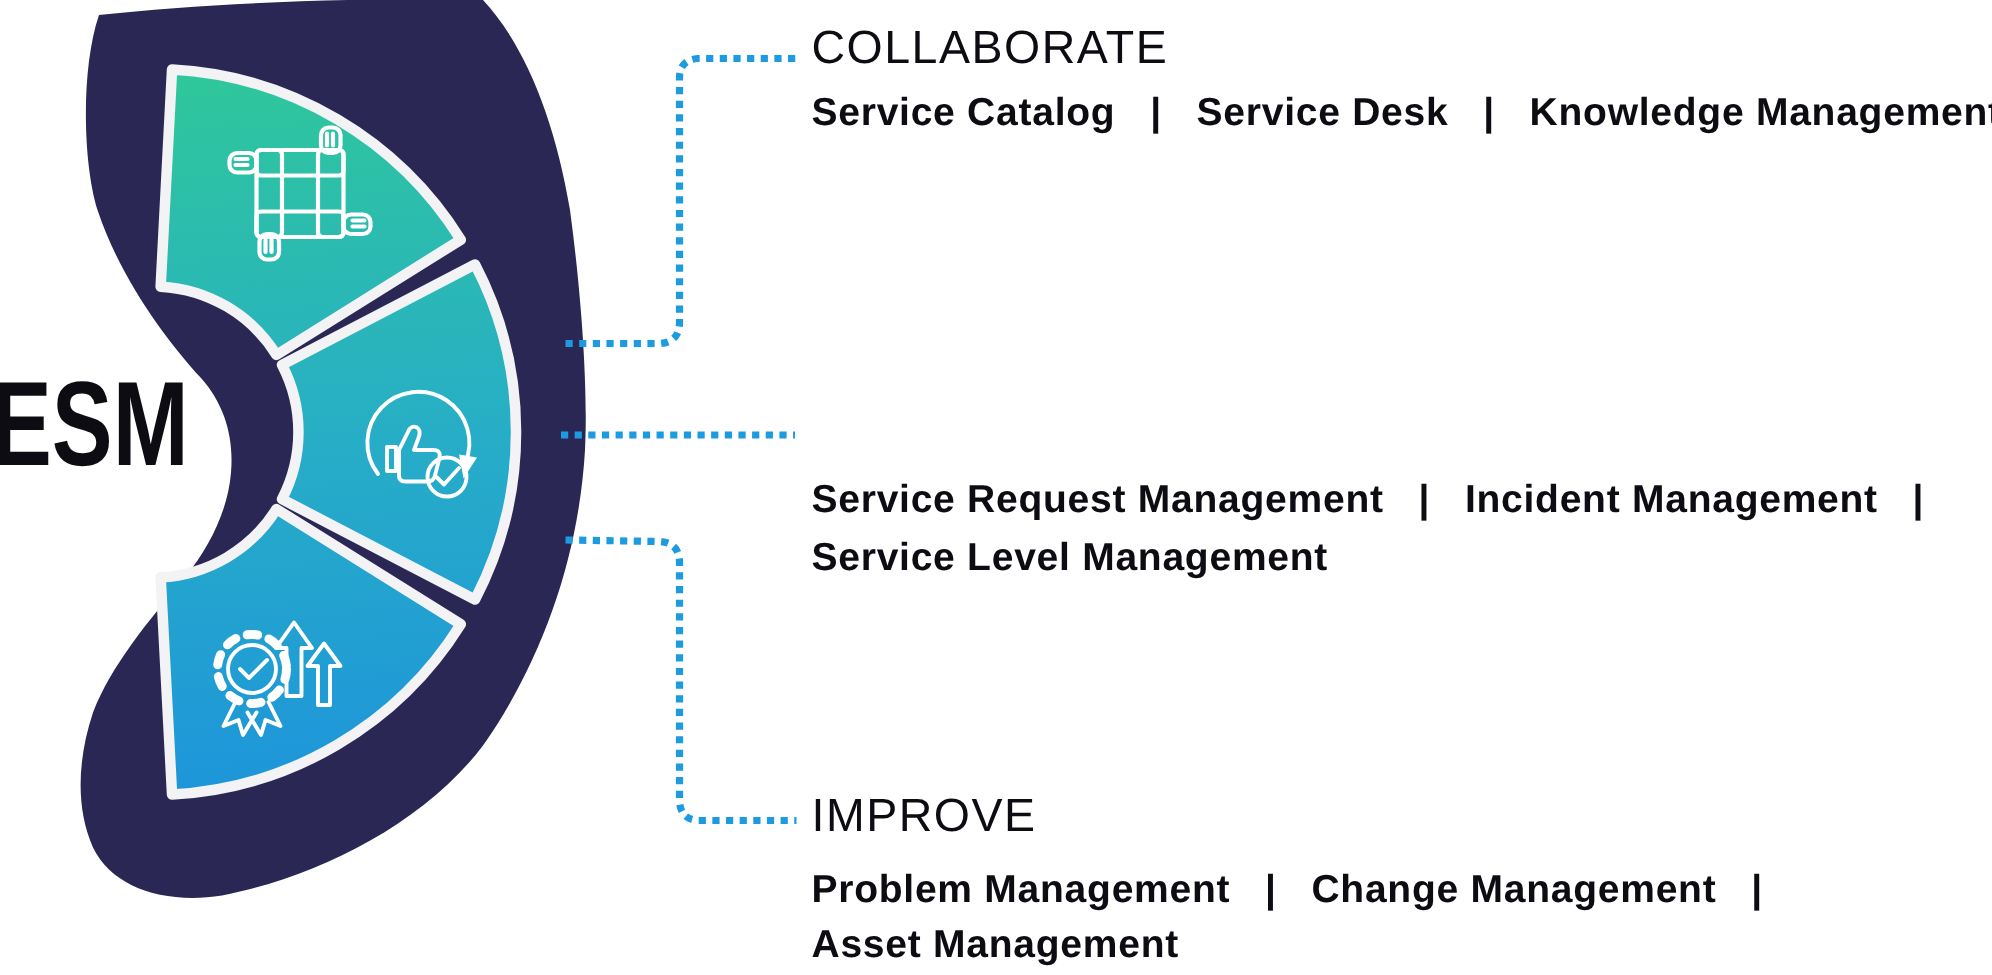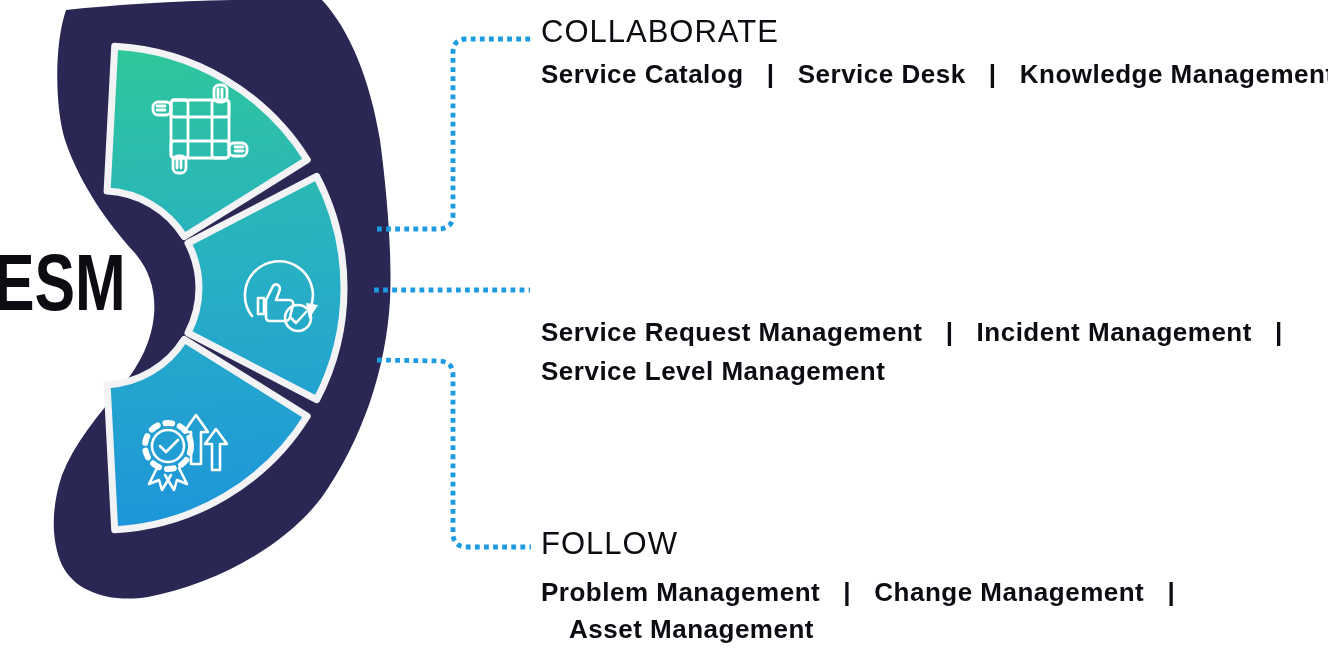--- a/index.html
+++ b/index.html
@@ -35,21 +35,21 @@
     font-size:26px;font-weight:bold;color:var(--text);
     letter-spacing:.5px;line-height:1;white-space:nowrap;
   }
   .t-collaborate{top:16px;}
   .s-collaborate{top:61px;}
   .t-followup{top:266px;}
   .s-followup-1{top:319px;}
   .s-followup-2{top:358px;}
   .t-improve{top:528px;}
   .s-improve-1{top:579px;}
-  .s-improve-2{top:616px;margin-left:28px;}
+  .s-improve-2{top:616px;}
 </style>
 </head>
 <body style="background: rgb(255, 255, 255);">
 
 <div class="stage">
 
   <svg class="graphic" width="1328" height="650" viewBox="0 0 1328 650">
     <defs>
       <linearGradient id="segGrad" gradientUnits="userSpaceOnUse" x1="200" y1="45" x2="235" y2="535">
         <stop offset="0" style="stop-color:var(--gradient_top)"></stop>
@@ -120,17 +120,17 @@
   </svg>
 
   <div class="esm-label">ESM</div>
 
   <div class="sec-title t-collaborate">COLLABORATE</div>
   <div class="sec-services s-collaborate">Service Catalog &nbsp;&nbsp;|&nbsp;&nbsp; Service Desk &nbsp;&nbsp;|&nbsp;&nbsp; Knowledge Management</div>
 
   <div class="sec-services s-followup-1">Service Request Management &nbsp;&nbsp;|&nbsp;&nbsp; Incident Management &nbsp;&nbsp;|</div>
   <div class="sec-services s-followup-2">Service Level Management</div>
 
-  <div class="sec-title t-improve">FOLLOW</div>
+  <div class="sec-title t-improve">IMPROVE</div>
   <div class="sec-services s-improve-1">Problem Management &nbsp;&nbsp;|&nbsp;&nbsp; Change Management &nbsp;&nbsp;|</div>
   <div class="sec-services s-improve-2">Asset Management</div>
 
 </div>
 
 </body></html>

